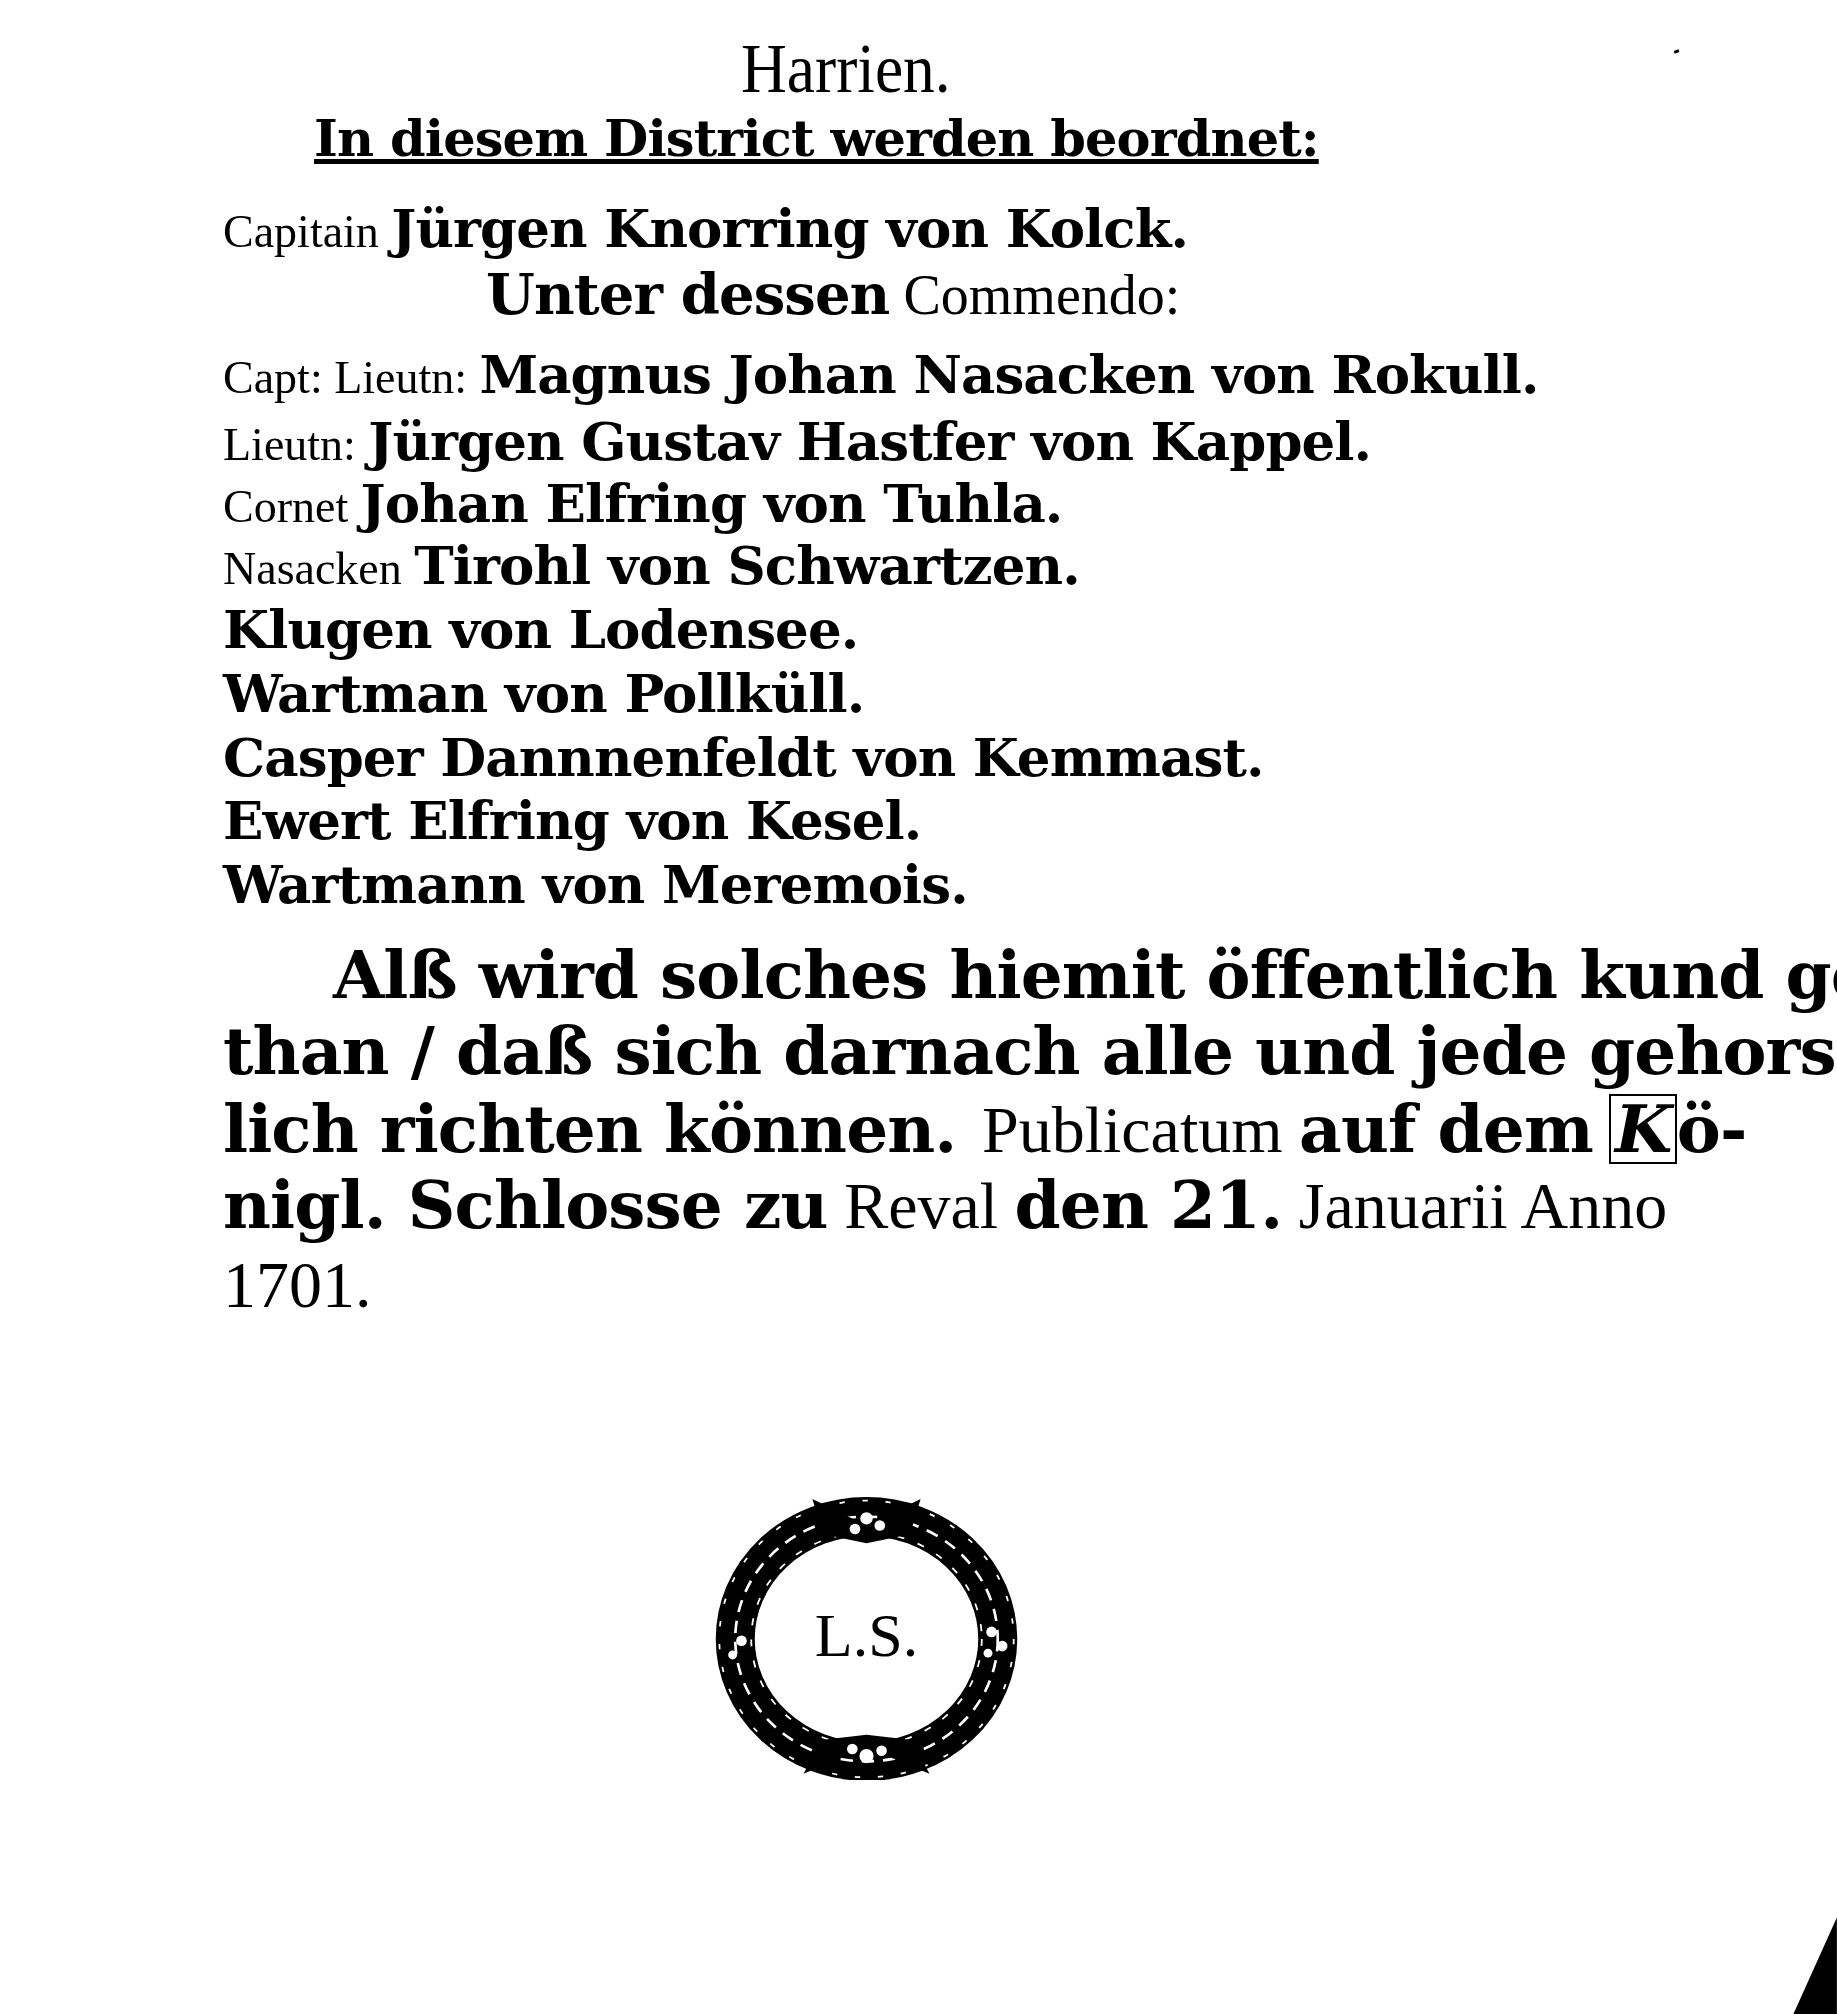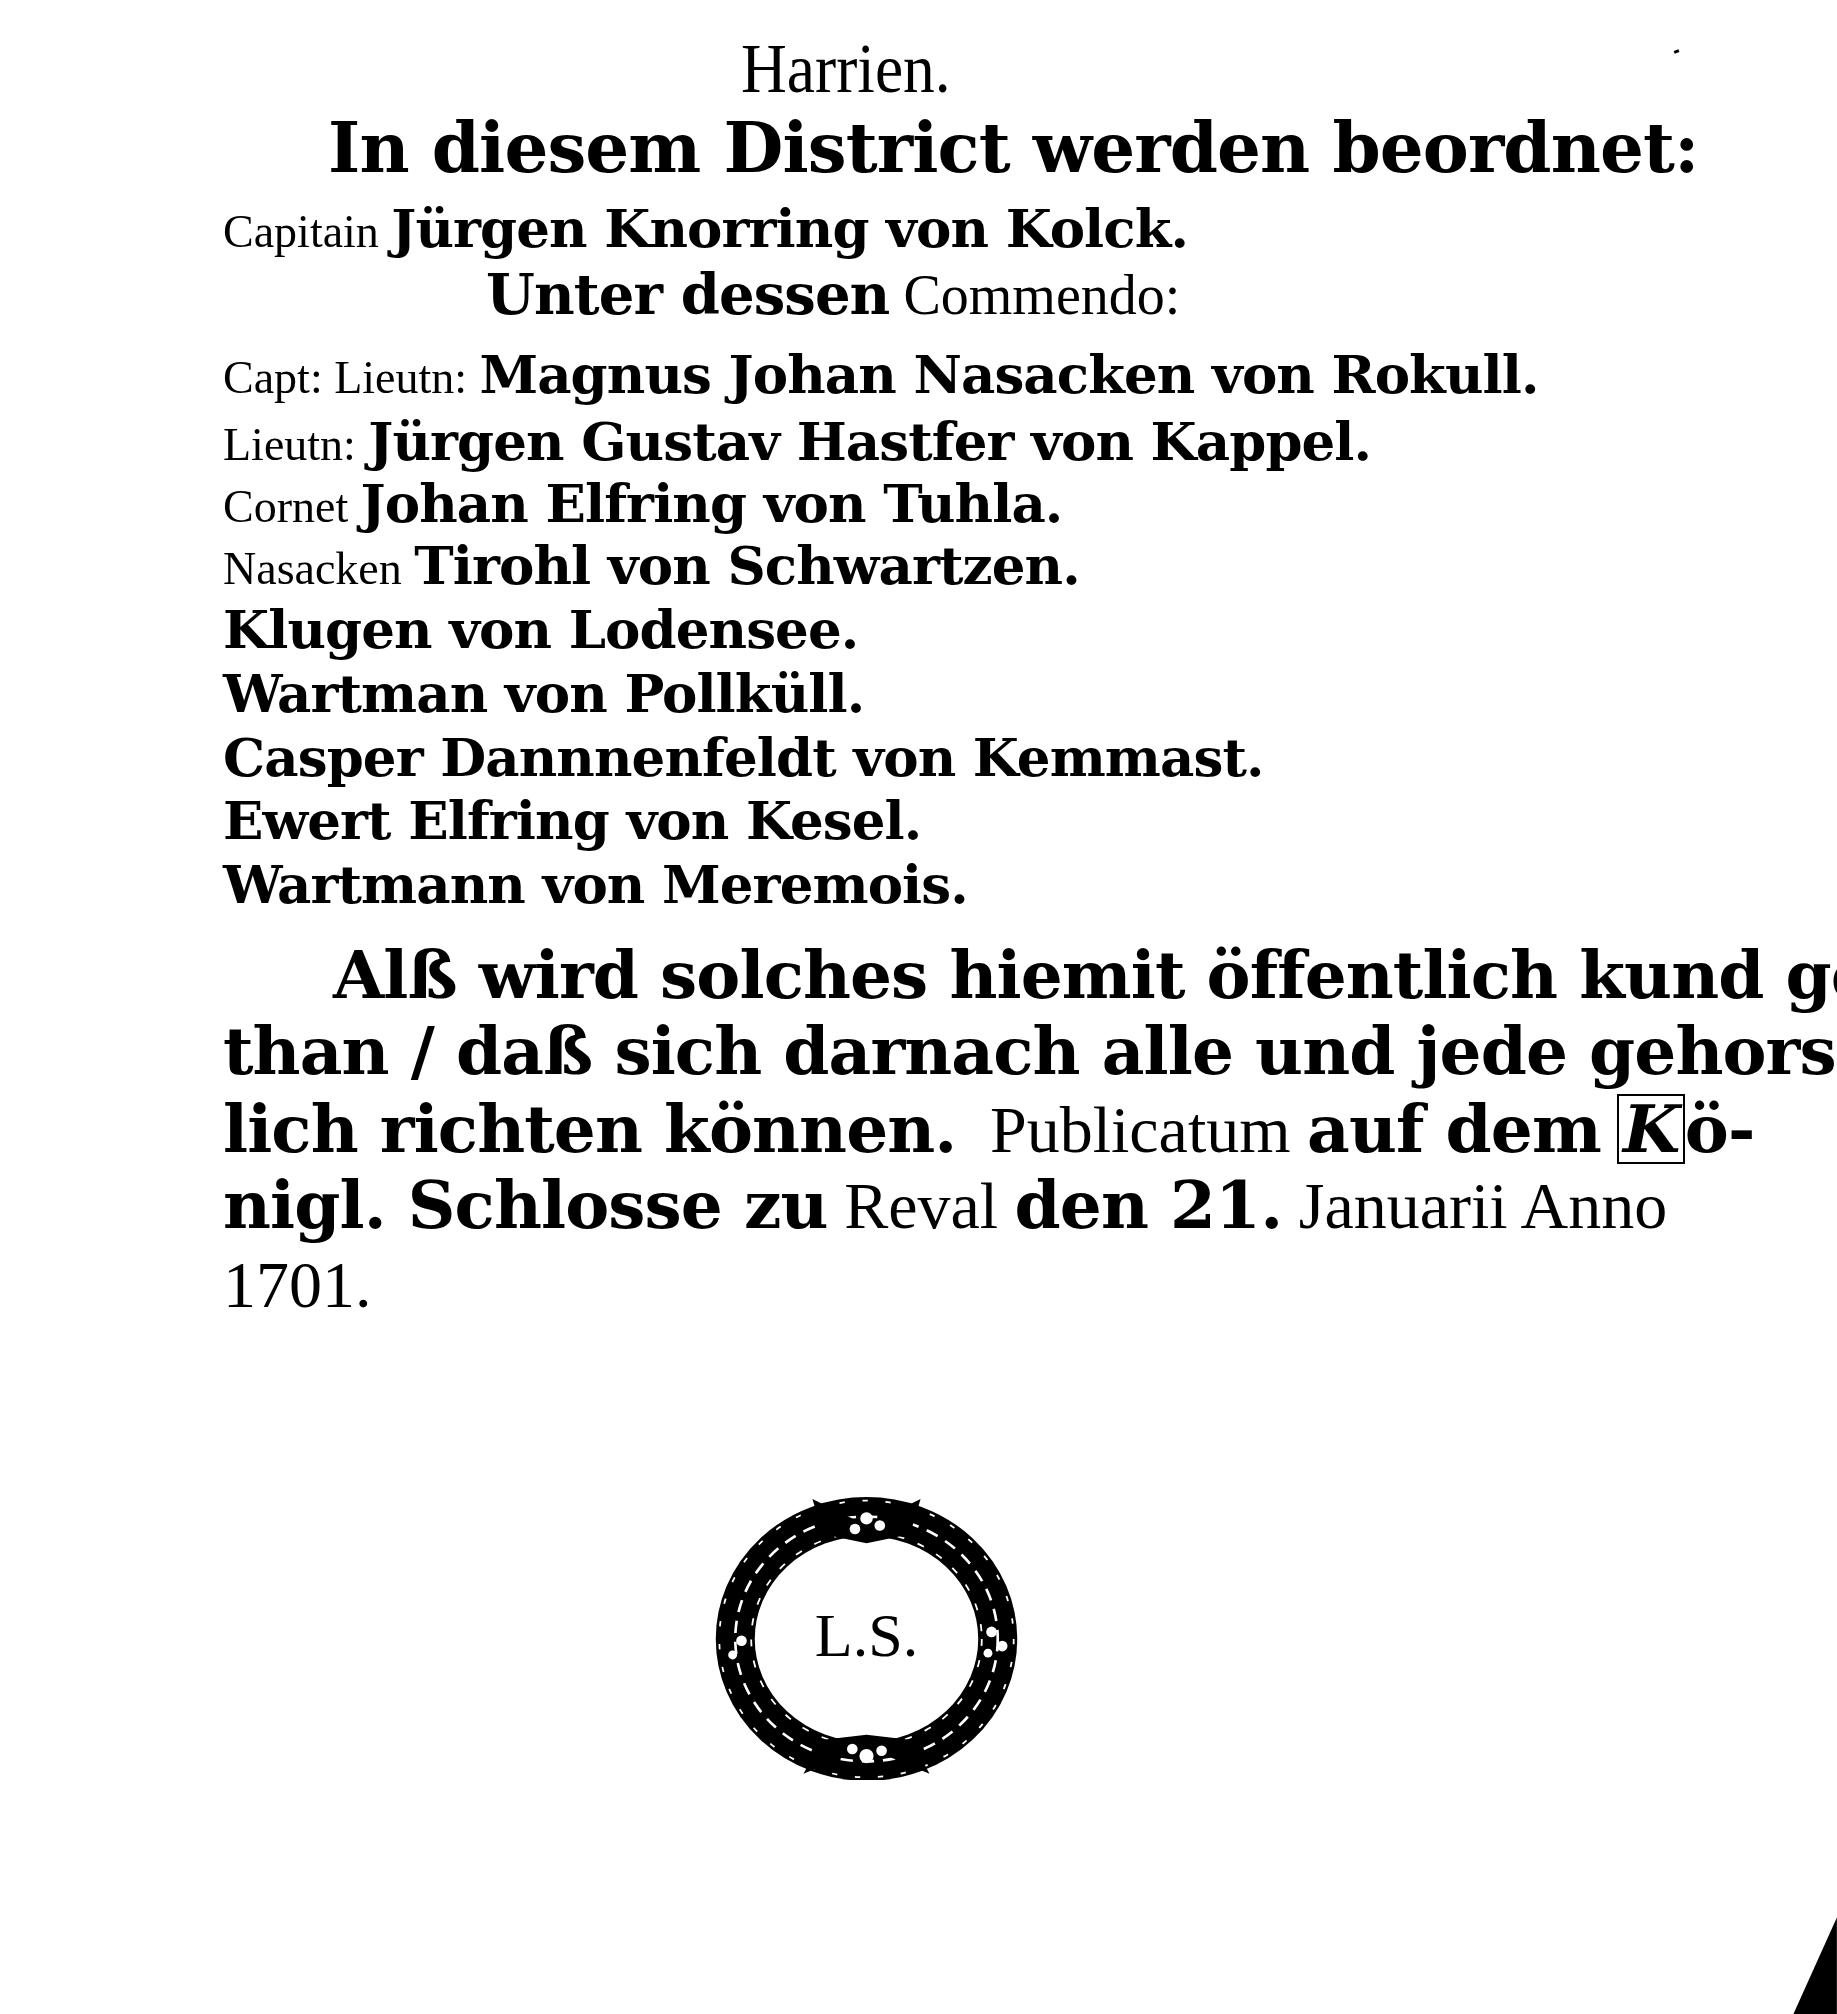--- a/index.html
+++ b/index.html
@@ -2,21 +2,21 @@
 <html style="font-size:14px"><head>
 <meta charset="utf-8">
 <style>
   html, body { margin: 0; padding: 0; background: #ffffff; }
   body { width: 1837px; height: 2014px; position: relative; overflow: hidden; color: #000; }
   .page { position: absolute; left: 0; top: 0; width: 1837px; height: 2014px; background: #fff; }
   .line { position: absolute; white-space: nowrap; line-height: 1; }
   .roman { font-family: "Liberation Serif", "DejaVu Serif", serif; font-weight: normal; }
   .frak { font-family: "DejaVu Serif", "Liberation Serif", serif; font-weight: bold; letter-spacing: -0.9px; transform-origin: left top; }
   .title { left: 741px; top: 35px; font-size: 69px; transform: scaleX(0.92); transform-origin: left top; }
-  .heading { left: 328px; top: 113px; font-size: 69px; }
+  .heading { left: 314px; top: 113px; font-size: 51px; text-decoration: underline; }
   .row { left: 223px; font-size: 53px; }
   .label { font-size: 46px; margin-right: 12.4px; }
   .sub-heading { left: 486px; top: 266px; font-size: 56px; }
   .para { left: 223px; font-size: 66px; }
   .signature { left: 271px; top: 1357px; font-size: 92px; letter-spacing: 0.9px; }
   .ornate-k { display: inline-block; border: 2.7px solid #000; padding: 0 3.5px; font-style: italic; }
   .seal { position: absolute; left: 706px; top: 1490px; width: 321px; height: 290px; }
   .seal-text { position: absolute; left: 0; top: 0; width: 321px; height: 290px; display: flex; align-items: center; justify-content: center; font-family: "Liberation Serif", serif; font-size: 62px; }
   .speck { position: absolute; left: 1674px; top: 50px; width: 5.3px; height: 2.7px; background: #000; transform: rotate(-20deg); }
   .wedge { position: absolute; left: 0; top: 0; width: 1837px; height: 2014px; pointer-events: none; }
@@ -57,21 +57,21 @@
   <div class="line row frak" style="top:603px;">Klugen von Lodensee.</div>
   <div class="line row frak" style="top:667px;">Wartman von Pollküll.</div>
   <div class="line row frak" style="top:731px;">Casper Dannnenfeldt von Kemmast.</div>
   <div class="line row frak" style="top:794px;">Ewert Elfring von Kesel.</div>
   <div class="line row frak" style="top:858px;">Wartmann von Meremois.</div>
 
   <div class="line para frak" style="top:942px; left:333px;">Alß wird solches hiemit öffentlich kund ge-</div>
   <div class="line para frak" style="top:1018px;">than / daß sich darnach alle und jede gehorsam-</div>
   <div class="line para" style="top:1094px;">
     <span class="frak">lich richten können.</span>
-    <span class="roman" style="margin-left:17px;">Publicatum</span>
+    <span class="roman" style="margin-left:9px;">Publicatum</span>
     <span class="frak">auf dem</span>
     <span class="frak ornate-k">K</span><span class="frak">ö-</span>
   </div>
   <div class="line para" style="top:1172px;">
     <span class="frak">nigl. Schlosse zu</span>
     <span class="roman">Reval</span>
     <span class="frak">den 21.</span>
     <span class="roman">Januarii Anno</span>
   </div>
   <div class="line para roman" style="top:1252px;">1701.</div>

